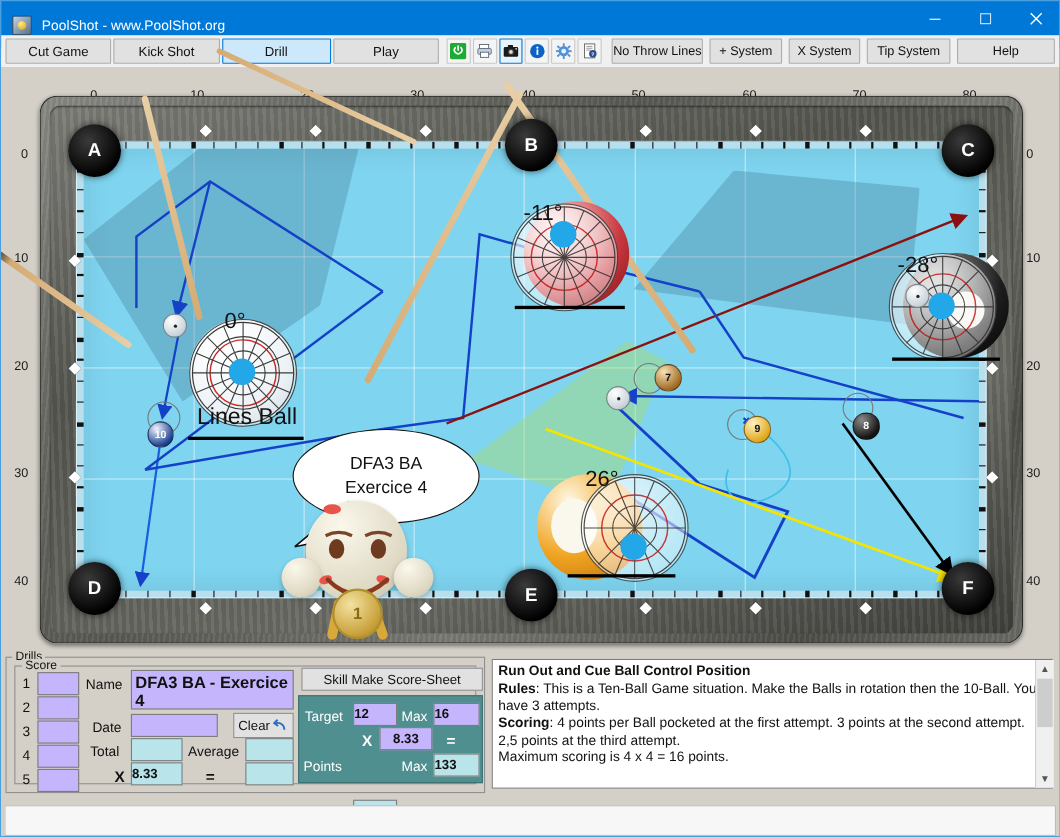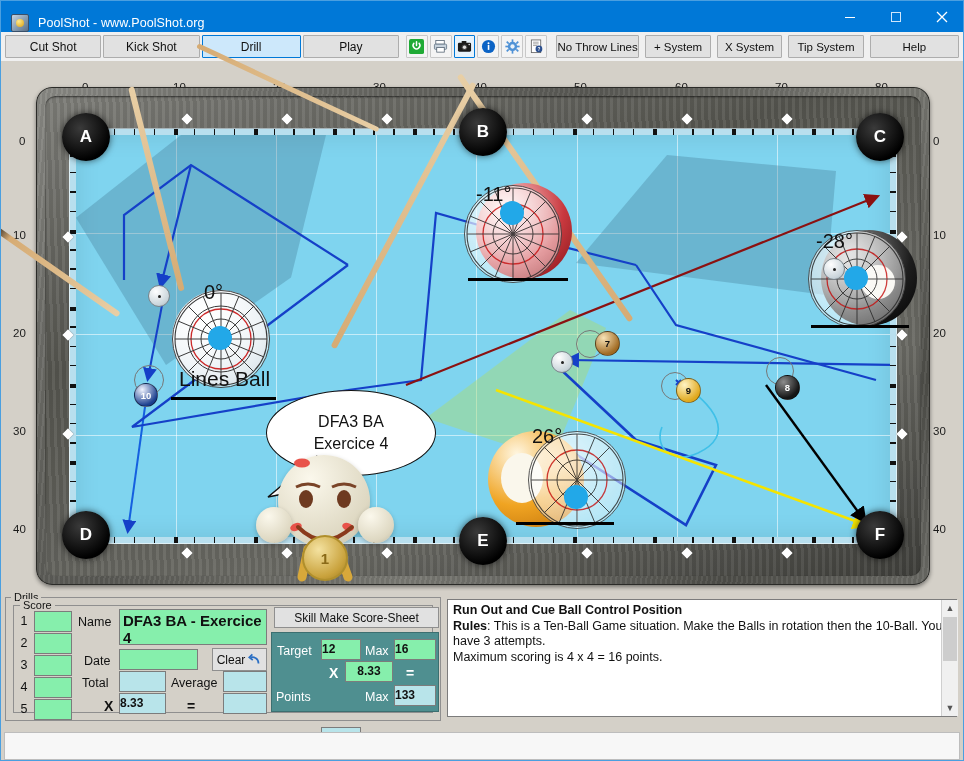--- a/index.html
+++ b/index.html
@@ -99,21 +99,21 @@
     box-shadow:0 2px 5px rgba(0,0,0,.22);}
   .medal{position:absolute;border-radius:50%;
     background:radial-gradient(circle at 35% 30%,#f4e2a0,#c9a23c 68%,#9c7a22);
     border:2px solid #b08f2c;display:flex;align-items:center;justify-content:center;
     font-size:15px;color:#8a6a18;font-weight:bold;}
 
   
   .bottom{position:absolute;left:0;top:590px;width:964px;height:171px;background:#d4d0c8;}
   .grp{position:absolute;border:1px solid #8f8f8f;background:#d4d0c8;}
   .grp-lbl{position:absolute;background:#d4d0c8;font-size:11px;color:#111;padding:0 3px;}
-  .fld{position:absolute;background:#86efac;border:1px solid #7c7c7c;box-sizing:border-box;
+  .fld{position:absolute;background:#c4b5fd;border:1px solid #7c7c7c;box-sizing:border-box;
     font-size:12px;color:#111;}
   .fld.cyan{background:#b8e4ea;}
   .lbl{position:absolute;font-size:12.5px;color:#111;}
   .lbl.b{font-weight:bold;}
   .btn{position:absolute;background:#e1e1e1;border:1px solid #8f8f8f;box-sizing:border-box;
     font-size:12px;color:#111;display:flex;align-items:center;justify-content:center;}
   .teal{position:absolute;background:#4f8f90;border:1px solid #3c6f70;box-sizing:border-box;}
   .desc{position:absolute;background:#fff;border:1px solid #7c7c7c;box-sizing:border-box;
     font-size:12.5px;color:#111;padding:3px 5px;overflow:hidden;line-height:1.25;}
   .scroll{position:absolute;width:16px;background:#f0f0f0;border-left:1px solid #cfcfcf;}
@@ -147,21 +147,21 @@
       </div>
       <div class="winbtn">
         <svg width="12" height="12" viewBox="0 0 12 12">
             <path d="M1 1 L11 11 M11 1 L1 11" stroke="#fff" stroke-width="1.3"></path>
           </svg>
       </div>
     </div>
   </div>
 
   <div class="toolbar">
-    <div class="tabbtn w-cut">Cut Shot</div>
+    <div class="tabbtn w-cut">Cut Game</div>
     <div class="tabbtn w-kick">Kick Shot</div>
     <div class="tabbtn w-drill sel">Drill</div>
     <div class="tabbtn w-play">Play</div>
     <div class="tool-sep"></div>
 
     <div class="iconbtn">
       <svg width="15" height="15" viewBox="0 0 16 16">
           <rect x="0" y="0" width="16" height="16" rx="2" fill="#1faa35"></rect>
           <path d="M8 3 v4" stroke="#fff" stroke-width="1.6" stroke-linecap="round"></path>
           <path d="M5.2 4.6 a3.6 3.6 0 1 0 5.6 0" stroke="#fff" stroke-width="1.6" fill="none" stroke-linecap="round"></path>
@@ -704,20 +704,23 @@
     <div class="lbl" style="left:275px;top:99px;color:#fff;">Points</div>
     <div class="fld cyan rt" style="left:320px;top:94px;width:40px;height:21px;padding-top:2px;font-weight:bold;margin-top:42px;">100</div>
     <div class="lbl" style="left:364px;top:99px;color:#fff;">Max</div>
     <div class="fld cyan rt" style="left:393px;top:94px;width:42px;height:21px;padding-top:2px;font-weight:bold;">133</div>
 
     <div class="desc" style="left:446px;top:8px;width:510px;height:118px;">
       <div style="font-weight:bold;">Run Out and Cue Ball Control Position</div>
       <div>
         <b>Rules</b><span>: This is a Ten-Ball Game situation. Make the Balls in rotation then the 10-Ball. You have 3 attempts.</span>
       </div>
+      <div>
+        <b>Scoring</b><span>: 4 points per Ball pocketed at the first attempt. 3 points at the second attempt. 2,5 points at the third attempt.</span>
+      </div>
       <div>Maximum scoring is 4 x 4 = 16 points.</div>
     </div>
     <div class="scroll" style="left:940px;top:9px;height:116px;">
       <div class="sarrow" style="top:0;">▲</div>
       <div class="thumb" style="top:17px;height:44px;"></div>
       <div class="sarrow" style="bottom:0;">▼</div>
     </div>
 
     <div class="statusbar"></div>
   </div>

